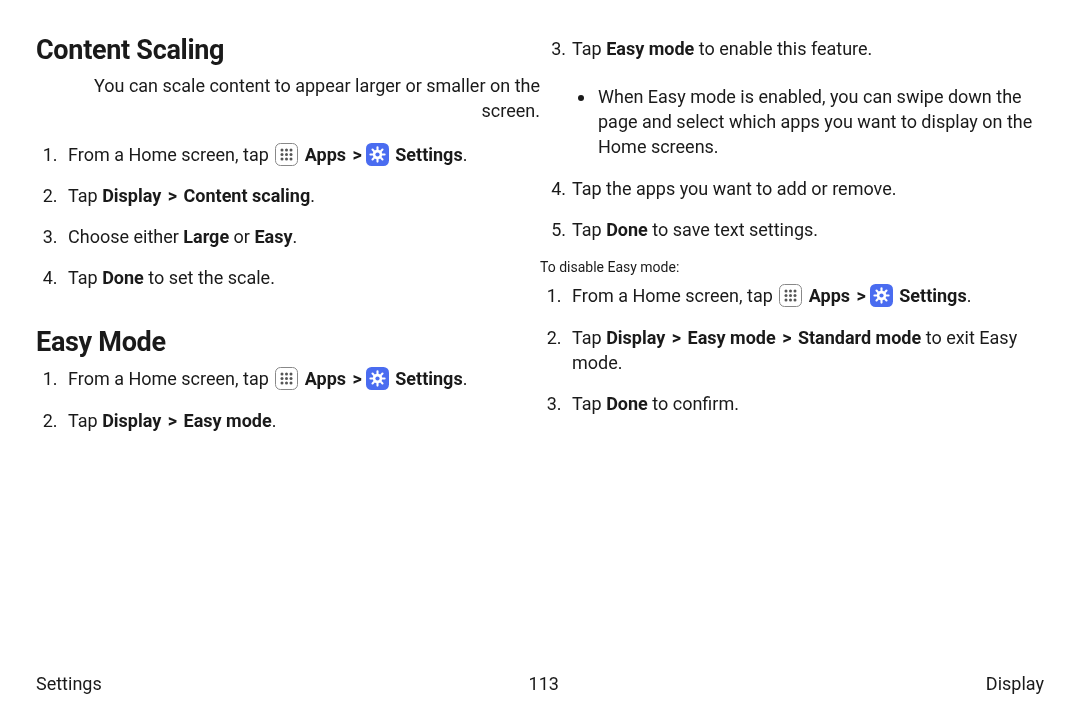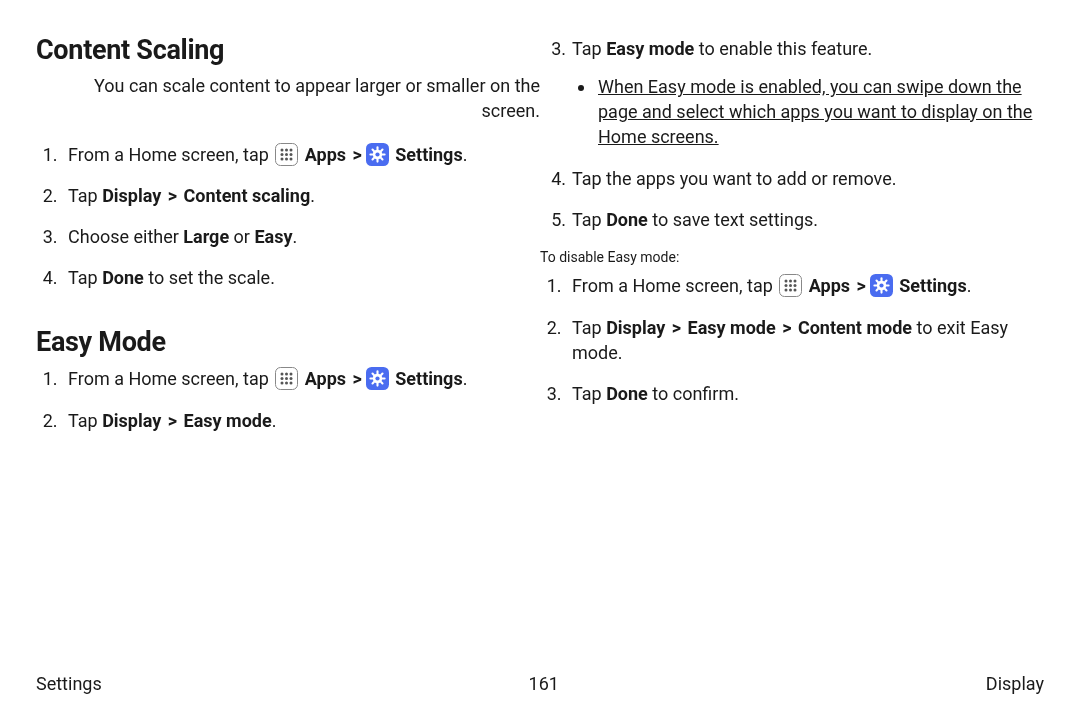--- a/index.html
+++ b/index.html
@@ -43,24 +43,23 @@
     font-size: 18px;
     line-height: 1.4;
   }
   ol > li {
     padding-left: 6px;
     margin-bottom: 16px;
   }
   ul {
     list-style: disc;
     padding-left: 24px;
-    margin-top: 14px;
+    margin-top: 24px;
     font-size: 18px;
     line-height: 1.38;
-    text-decoration: underline;
   }
   ul > li {
     padding-left: 2px;
   }
   .b { font-weight: 700; }
   .chev {
     display: inline-block;
     font-weight: 700;
     margin: 0 2px;
   }
@@ -278,26 +277,26 @@
               </g>
             </svg>
           </span>
         <span class="b">Settings</span><span>.</span>
       </li>
       <li>
         <span>Tap </span><span class="b">Display</span>
         <span class="b chev">&gt;</span>
         <span class="b">Easy mode</span>
         <span class="b chev">&gt;</span>
-        <span class="b">Content mode</span><span> to exit Easy mode.</span>
+        <span class="b">Standard mode</span><span> to exit Easy mode.</span>
       </li>
       <li>
         <span>Tap </span><span class="b">Done</span><span> to confirm.</span>
       </li>
     </ol>
   </div>
 </div>
 
 <div class="footer">
   <span>Settings</span>
-  <span>161</span>
+  <span>113</span>
   <span>Display</span>
 </div>
 
 </body></html>

